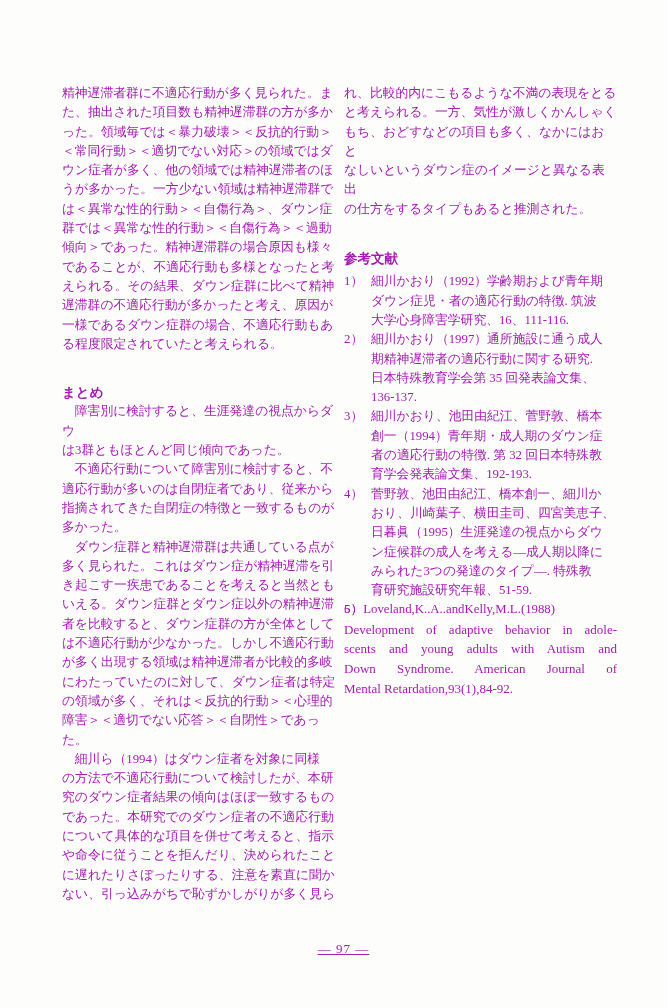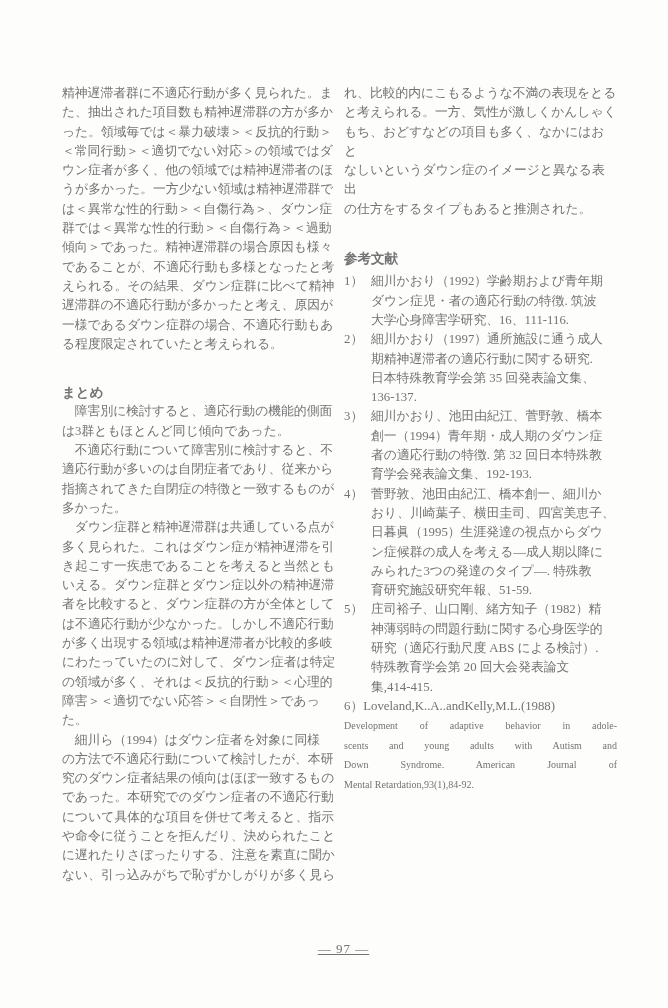--- a/index.html
+++ b/index.html
@@ -5,21 +5,21 @@
   html,body{margin:0;padding:0;}
   body{
     width:668px;height:1008px;
     background:#f4f4f2;
     font-family:"Liberation Serif","DejaVu Serif",serif;
   }
   .page{
     position:relative;
     width:668px;height:1008px;
     background:#fdfdfc;
-    color:#737373;
+    color:#a21caf;
     overflow:hidden;
   }
   .col{position:absolute;top:84px;}
   .col-left{left:62px;width:276px;}
   .col-right{left:344px;width:273px;}
   .para{
     margin:0;
     font-size:12.8px;
     line-height:19.3px;
     white-space:pre-line;
@@ -40,21 +40,21 @@
     font-size:12.8px;
     line-height:19.3px;
   }
   .ref-item .ref-num{
     position:absolute;left:0;top:0;
     white-space:nowrap;
   }
   .ref-item .ref-text{white-space:pre-line;}
   .ref-item-flush{padding-left:0;}
   .ref-item-flush .ref-num{position:static;}
-  .eng-lines{font-size:10px;line-height:19.6px;}
+  .eng-lines{font-size:13px;line-height:19.6px;}
   .eng-line{text-align:justify;text-align-last:justify;}
   .eng-line-last{text-align:right;text-align-last:left;}
   .footer{
     position:absolute;
     top:941px;left:62px;width:563px;
     text-align:center;
     font-size:13px;
     letter-spacing:1px;
     text-decoration:underline;
   }
@@ -73,21 +73,21 @@
 うが多かった。一方少ない領域は精神遅滞群で
 は＜異常な性的行動＞＜自傷行為＞、ダウン症
 群では＜異常な性的行動＞＜自傷行為＞＜過動
 傾向＞であった。精神遅滞群の場合原因も様々
 であることが、不適応行動も多様となったと考
 えられる。その結果、ダウン症群に比べて精神
 遅滞群の不適応行動が多かったと考え、原因が
 一様であるダウン症群の場合、不適応行動もあ
 る程度限定されていたと考えられる。</p>
     <h2 class="heading">まとめ</h2>
-    <p class="para">　障害別に検討すると、適応行動の機能的側面
+    <p class="para">　障害別に検討すると、生涯発達の視点からダウ
 は3群ともほとんど同じ傾向であった。</p>
     <p class="para">　不適応行動について障害別に検討すると、不
 適応行動が多いのは自閉症者であり、従来から
 指摘されてきた自閉症の特徴と一致するものが
 多かった。</p>
     <p class="para">　ダウン症群と精神遅滞群は共通している点が
 多く見られた。これはダウン症が精神遅滞を引
 き起こす一疾患であることを考えると当然とも
 いえる。ダウン症群とダウン症以外の精神遅滞
 者を比較すると、ダウン症群の方が全体として
@@ -133,25 +133,21 @@
       </li>
       <li class="ref-item">
         <span class="ref-num">4）</span><span class="ref-text">菅野敦、池田由紀江、橋本創一、細川か
 おり、川崎葉子、横田圭司、四宮美恵子、
 日暮眞（1995）生涯発達の視点からダウ
 ン症候群の成人を考える―成人期以降に
 みられた3つの発達のタイプ―. 特殊教
 育研究施設研究年報、51-59.</span>
       </li>
       <li class="ref-item">
-        <span class="ref-num">5）</span><span class="ref-text">庄司裕子、山口剛、緒方知子（1982）精
-神薄弱時の問題行動に関する心身医学的
-研究（適応行動尺度 ABS による検討）.
-特殊教育学会第 20 回大会発表論文
-集,414-415.</span>
+        <span class="ref-num">5）</span>
       </li>
       <li class="ref-item ref-item-flush">
         <span class="ref-num">6）</span><span class="ref-text">Loveland,K..A..andKelly,M.L.(1988)</span>
       </li>
     </ol>
     <div class="eng-lines">
       <div class="eng-line">Development of adaptive behavior in adole-</div>
       <div class="eng-line">scents and young adults with Autism and</div>
       <div class="eng-line">Down Syndrome. American Journal of</div>
       <div class="eng-line eng-line-last">Mental Retardation,93(1),84-92.</div>

